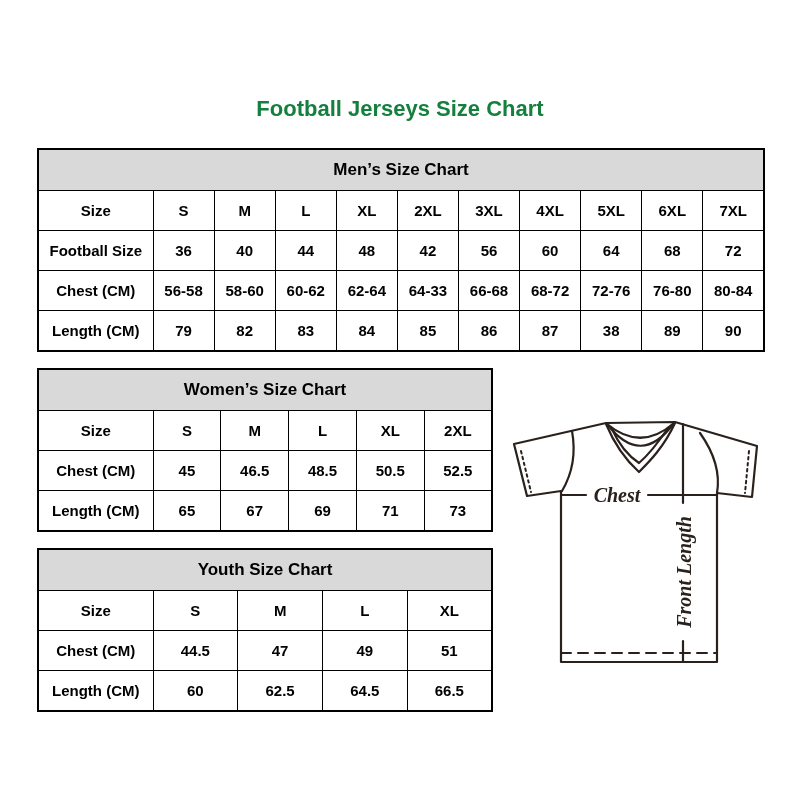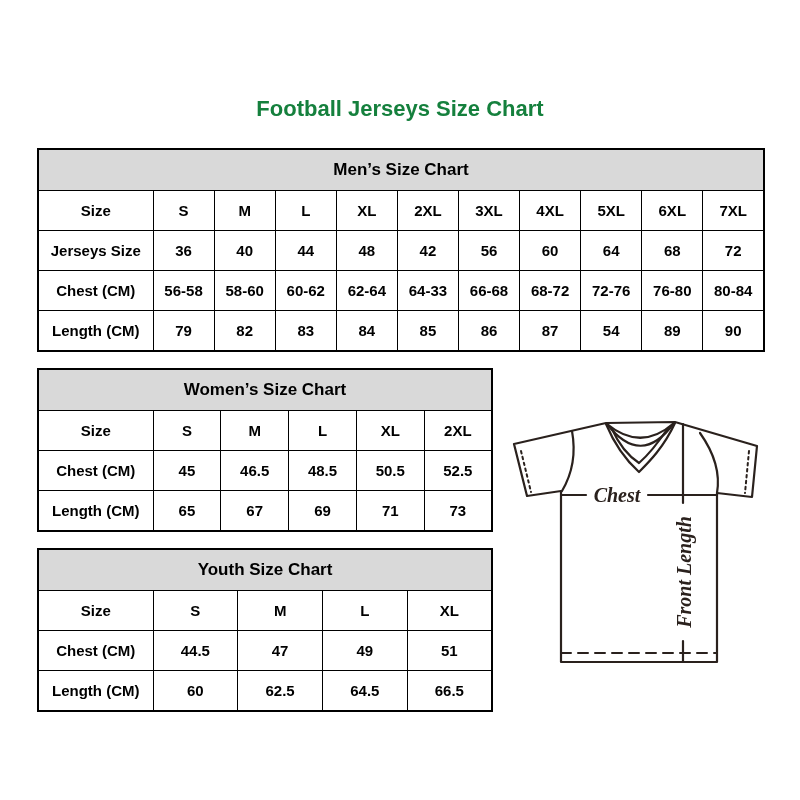--- a/index.html
+++ b/index.html
@@ -68,21 +68,21 @@
           <td>L</td>
           <td>XL</td>
           <td>2XL</td>
           <td>3XL</td>
           <td>4XL</td>
           <td>5XL</td>
           <td>6XL</td>
           <td>7XL</td>
         </tr>
         <tr>
-          <th>Jerseys Size</th>
+          <th>Football Size</th>
           <td>36</td>
           <td>40</td>
           <td>44</td>
           <td>48</td>
           <td>42</td>
           <td>56</td>
           <td>60</td>
           <td>64</td>
           <td>68</td>
           <td>72</td>
@@ -102,21 +102,21 @@
         </tr>
         <tr>
           <th>Length (CM)</th>
           <td>79</td>
           <td>82</td>
           <td>83</td>
           <td>84</td>
           <td>85</td>
           <td>86</td>
           <td>87</td>
-          <td>54</td>
+          <td>38</td>
           <td>89</td>
           <td>90</td>
         </tr>
       </tbody>
     </table>
 
   <table class="size-table women">
       <colgroup>
         <col style="width: 115px;">
         <col>

